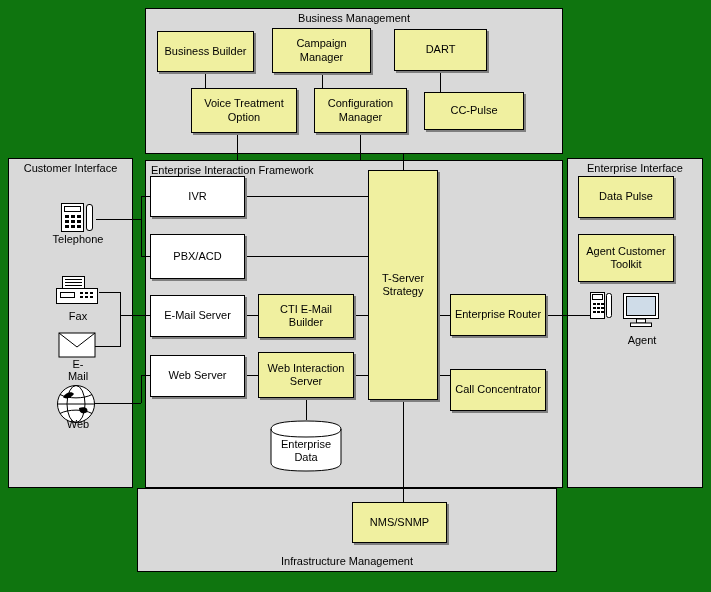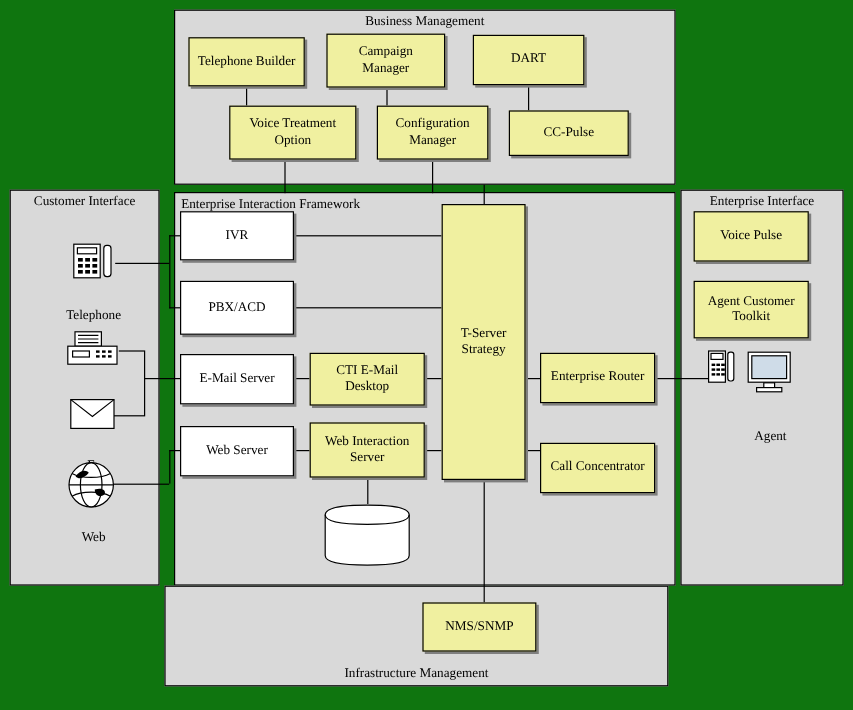--- a/index.html
+++ b/index.html
@@ -6,21 +6,21 @@
     --color-background:#0f750f;
     --color-panel:#d9d9d9;
     --color-node-yellow:#f0f0a0;
     --color-node-white:#ffffff;
     --color-line:#000000;
   }
   html,body{margin:0;padding:0;background:var(--color-background);}
   .stage{
     position:relative;width:711px;height:592px;
     background:var(--color-background);
-    font-family:Liberation Serif, serif;
+    font-family:Liberation Sans, sans-serif;
     font-size:11px;color:#000;overflow:hidden;
   }
   .panel{
     position:absolute;background:var(--color-panel);
     border:1px solid #000;box-sizing:border-box;
   }
   .ptitle{position:absolute;left:0;right:0;top:3px;white-space:nowrap;}
   .ptitle.center{text-align:center;}
   .ptitle.left{text-align:left;padding-left:5px;}
   .ptitle.bottom{top:auto;bottom:4px;}
@@ -29,21 +29,21 @@
     text-align:center;border:1px solid #000;box-sizing:border-box;
     box-shadow:2px 2px 0 #7f7f7f;white-space:pre-line;line-height:1.2;
     padding:1px 2px;
   }
   .node.yellow{background:var(--color-node-yellow);}
   .node.white{background:var(--color-node-white);}
   .hline,.vline{position:absolute;background:var(--color-line);}
   .hline{height:1px;}
   .vline{width:1px;}
   .icon{position:absolute;}
-  .icon-label{position:absolute;text-align:center;white-space:pre-line;line-height:1.1;margin-top:24px;}
+  .icon-label{position:absolute;text-align:center;white-space:pre-line;line-height:1.1;}
   .cylinder{position:absolute;}
   .cyl-label{
     position:absolute;left:0;right:0;top:20px;text-align:center;
     white-space:pre-line;line-height:1.2;
   }
   svg{display:block;}
 </style>
 </head>
 <body>
 
@@ -94,51 +94,53 @@
   <div class="vline" style="left:120px;top:292px;height:55px"></div>
   <div class="hline" style="left:120px;top:315px;width:30px"></div>
   <div class="hline" style="left:94px;top:346px;width:26px"></div>
   <div class="hline" style="left:92px;top:403px;width:49px"></div>
   <div class="vline" style="left:141px;top:375px;height:28px"></div>
   <div class="hline" style="left:141px;top:375px;width:9px"></div>
 
   <div class="vline" style="left:306px;top:398px;height:22px"></div>
   <div class="vline" style="left:403px;top:400px;height:102px"></div>
 
-  <div class="node yellow" style="left:157px;top:31px;width:97px;height:41px">Telephone Builder</div>
+  <div class="node yellow" style="left:157px;top:31px;width:97px;height:41px">Business Builder</div>
   <div class="node yellow" style="left:272px;top:28px;width:99px;height:45px">Campaign
 Manager</div>
   <div class="node yellow" style="left:394px;top:29px;width:93px;height:42px">DART</div>
   <div class="node yellow" style="left:191px;top:88px;width:106px;height:45px">Voice Treatment
 Option</div>
   <div class="node yellow" style="left:314px;top:88px;width:93px;height:45px">Configuration
 Manager</div>
   <div class="node yellow" style="left:424px;top:92px;width:100px;height:38px">CC-Pulse</div>
 
   <div class="node white" style="left:150px;top:176px;width:95px;height:41px">IVR</div>
   <div class="node white" style="left:150px;top:234px;width:95px;height:45px">PBX/ACD</div>
   <div class="node white" style="left:150px;top:355px;width:95px;height:42px">Web Server</div>
   <div class="node white" style="left:150px;top:295px;width:95px;height:42px">E-Mail Server</div>
   <div class="node yellow" style="left:258px;top:294px;width:96px;height:44px">CTI E-Mail
-Desktop</div>
+Builder</div>
   <div class="node yellow" style="left:258px;top:352px;width:96px;height:46px">Web Interaction
 Server</div>
   <div class="node yellow" style="left:368px;top:170px;width:70px;height:230px">T-Server
 Strategy</div>
   <div class="node yellow" style="left:450px;top:294px;width:96px;height:42px">Enterprise Router</div>
   <div class="node yellow" style="left:450px;top:369px;width:96px;height:42px">Call Concentrator</div>
 
   <div class="cylinder" style="left:268px;top:418px;width:76px;height:56px">
     <svg width="76" height="56" viewBox="0 0 76 56">
       <path d="M3 11 Q3 3 38 3 Q73 3 73 11 L73 45 Q73 53 38 53 Q3 53 3 45 Z" fill="#fff" stroke="#000"></path>
       <path d="M3 11 Q3 19 38 19 Q73 19 73 11" fill="none" stroke="#000"></path>
     </svg>
-  </div>
-
-  <div class="node yellow" style="left:578px;top:176px;width:96px;height:42px">Voice Pulse</div>
+    <div class="cyl-label">Enterprise
+Data</div>
+  </div>
+
+  <div class="node yellow" style="left:578px;top:176px;width:96px;height:42px">Data Pulse</div>
   <div class="node yellow" style="left:578px;top:234px;width:96px;height:48px">Agent Customer
 Toolkit</div>
 
   <div class="icon" style="left:589px;top:290px">
     <svg width="24" height="32" viewBox="0 0 24 32">
       <rect x="1.5" y="2.5" width="14" height="26" fill="#fff" stroke="#000"></rect>
       <rect x="3.5" y="4.5" width="10" height="5" fill="#fff" stroke="#000"></rect>
       <rect x="4" y="13" width="3" height="2" fill="#000"></rect>
         <rect x="8" y="13" width="3" height="2" fill="#000"></rect>
         <rect x="12" y="13" width="3" height="2" fill="#000"></rect>

